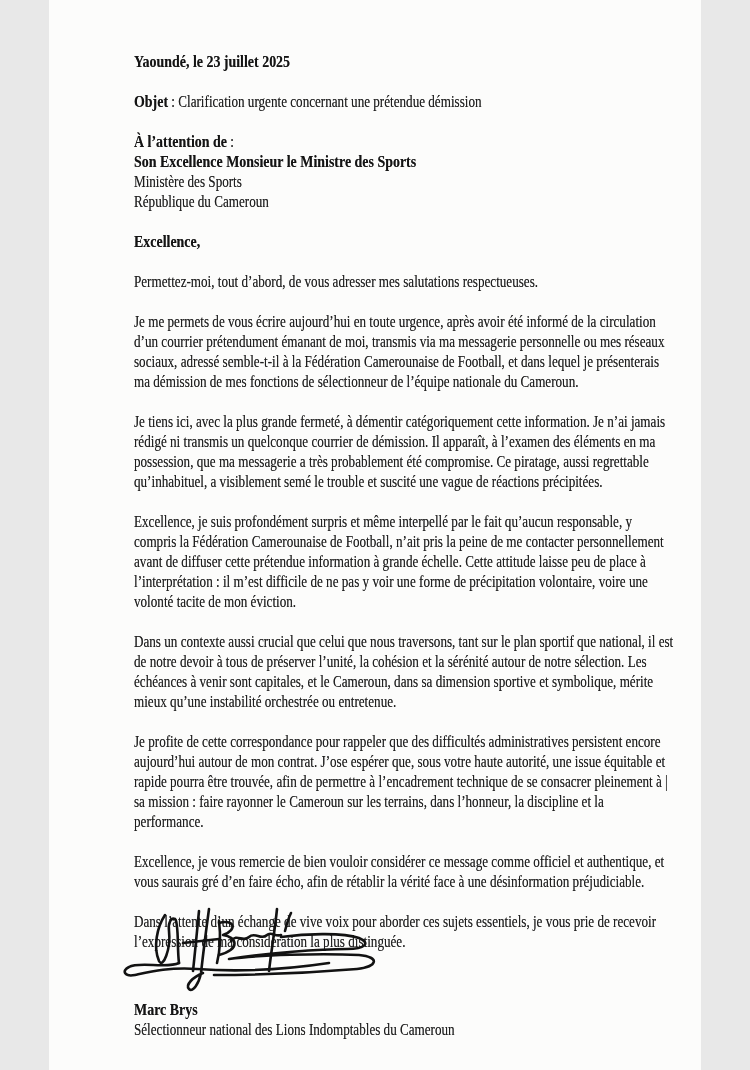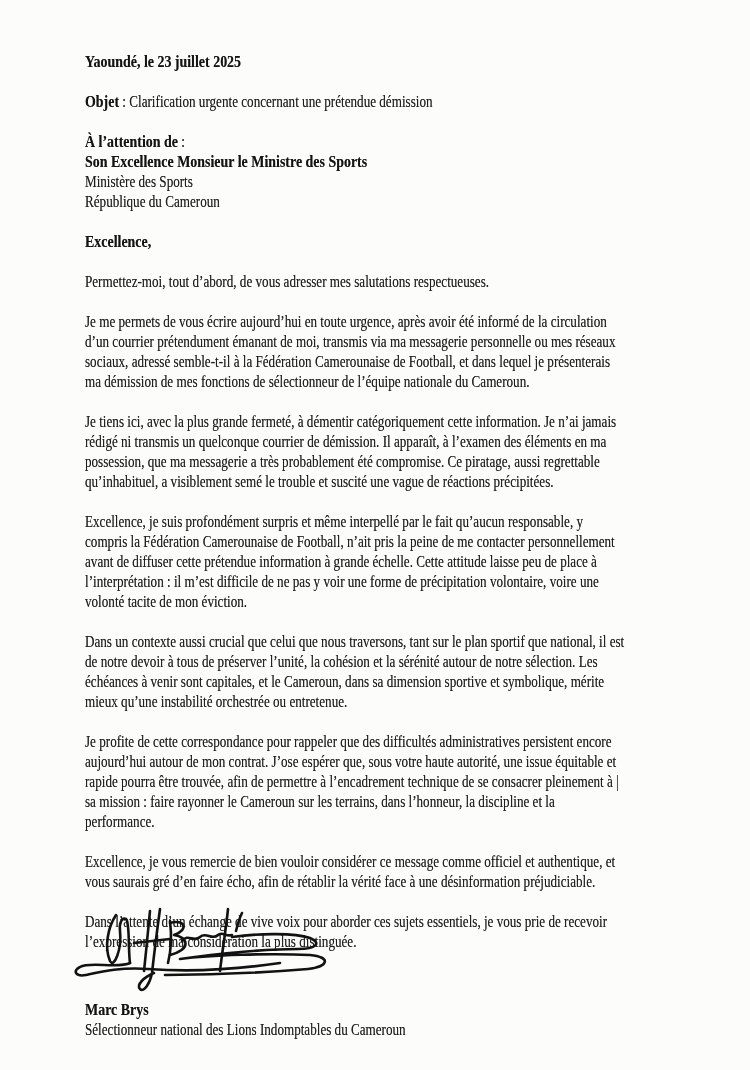--- a/index.html
+++ b/index.html
@@ -1,18 +1,18 @@
 <!DOCTYPE html>
 <html lang="fr"><head>
 <meta charset="utf-8">
 <style>
   html,body{margin:0;padding:0;background:#e8e8e8;}
   .page{
     position:relative;
-    width:750px;height:1070px;
+    width:652px;height:1070px;
     margin:0 auto;
     background:#fcfcfb;
     overflow:hidden;
     font-family:"Liberation Serif","DejaVu Serif",serif;
     color:#1f1f1f;
     text-shadow:0 0 .5px rgba(25,25,25,.55);
   }
   .content{
     position:absolute;left:85px;top:0;
     width:800px;

